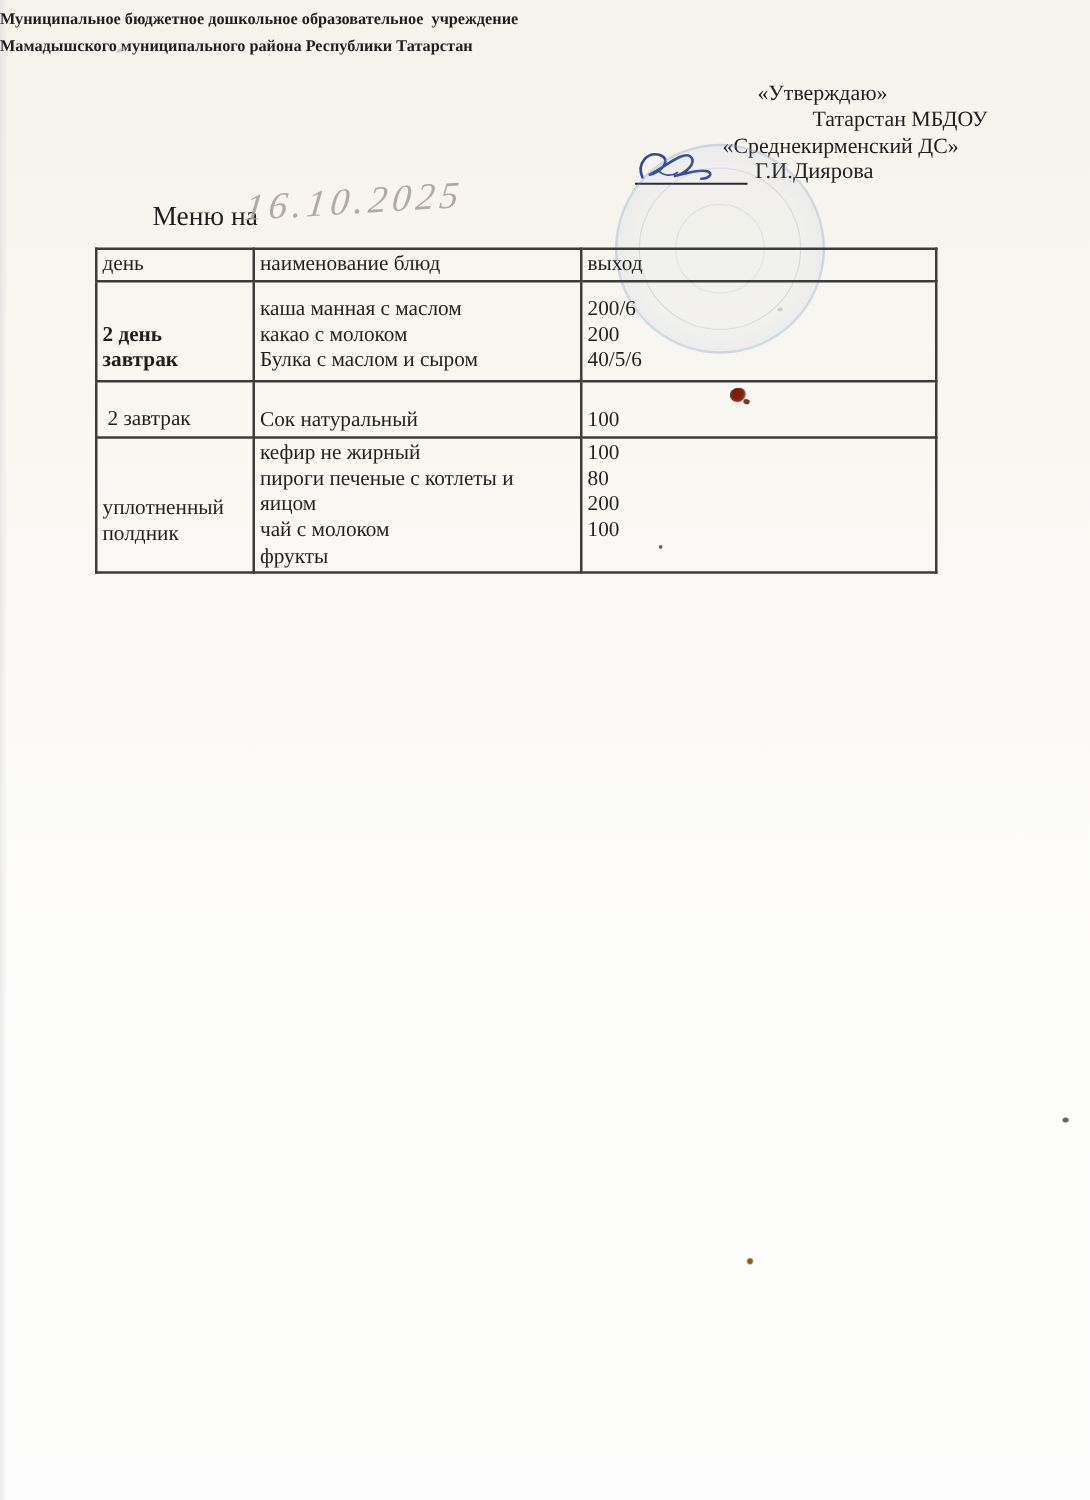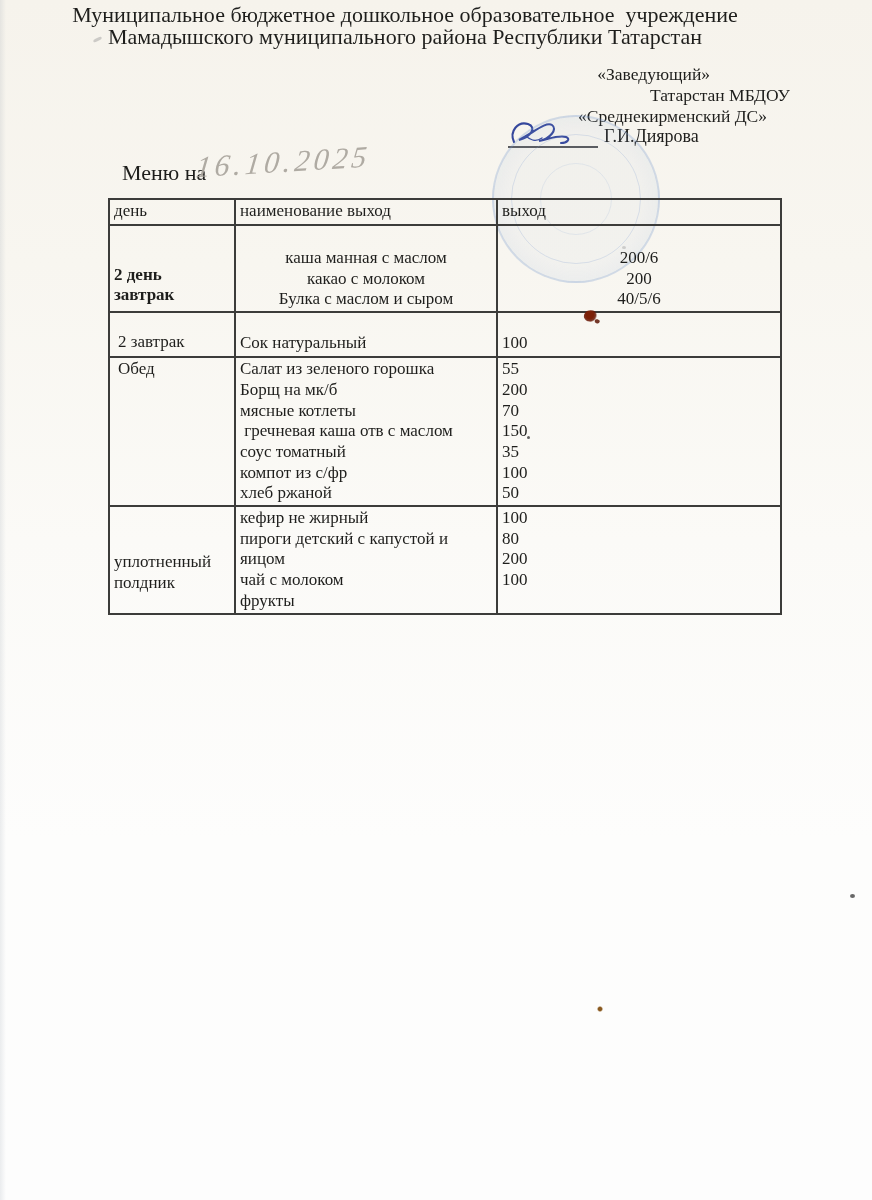--- a/index.html
+++ b/index.html
@@ -8,22 +8,22 @@
     width:872px;height:1200px;
     margin:0 auto;
     background:linear-gradient(180deg,#f6f3ec 0%,#f8f6f0 22%,#fbfaf7 45%,#fdfdfc 70%,#fdfdfd 100%);
     overflow:hidden;
     font-family:"Liberation Serif","DejaVu Serif",serif;
     color:#1e1e1c;
   }
   .edge-left{position:absolute;left:0;top:0;bottom:0;width:6px;
     background:linear-gradient(90deg,rgba(150,160,172,.18),rgba(150,160,172,0));}
   
-  .org{position:absolute;left:0;top:4px;width:810px;text-align:center;
-    font-size:22px;line-height:22px;}
+  .org{position:absolute;left:0;top:4px;width:810px;
+    font-size:13px;line-height:22px;font-weight:bold;}
   .org div{white-space:pre;}
   .approve{position:absolute;font-size:17.5px;line-height:20px;white-space:pre;}
   .ap1{top:64px;right:162px;}
   .ap2{top:85px;right:82px;}
   .ap3{top:106px;right:105px;}
   .sig-svg{position:absolute;left:506px;top:114px;}
   .ap-name{position:absolute;left:604px;top:126px;font-size:18px;}
   .menu-label{position:absolute;left:122px;top:160px;font-size:22px;}
   .menu-date{
     position:absolute;left:198px;top:150px;
@@ -33,38 +33,38 @@
     transform-origin:left top;
   }
   
   .stamp{position:absolute;left:492px;top:115px;width:164px;height:164px;
     border:2px solid rgba(124,156,204,.30);border-radius:50%;
     background:radial-gradient(circle,rgba(140,170,215,.05) 55%,rgba(140,170,215,.10) 70%,rgba(140,170,215,0) 72%);
     filter:blur(.6px);}
   .stamp-inner{position:absolute;inset:17px;border:1.5px solid rgba(124,156,204,.24);border-radius:50%;}
   .stamp-core{position:absolute;inset:46px;border:1px solid rgba(124,156,204,.15);border-radius:50%;}
   
-  table.menu{position:absolute;left:108px;top:198px;border-collapse:collapse;
+  table.menu{position:absolute;left:76px;top:198px;border-collapse:collapse;
     table-layout:fixed;width:672px;font-size:17px;}
   table.menu col.c1{width:126px;}
   table.menu col.c2{width:262px;}
   table.menu col.c3{width:284px;}
   table.menu th,table.menu td{
     border:2px solid #3c3c3a;vertical-align:top;text-align:left;
     padding:1px 4px;line-height:20.7px;font-weight:normal;
   }
   table.menu th{height:22px;}
   th.bold{font-weight:bold;}
   td div{white-space:pre-wrap;}
   tr.r0 td{height:72px;}
   tr.r1 td{height:39px;}
   tr.r2 td{height:142px;}
   tr.r3 td{height:100px;}
   tr.r0 td.day{vertical-align:bottom;padding-bottom:5px;font-weight:bold;margin-left:44px;}
-  tr.r0 td.dishes div,tr.r0 td.out div{padding-top:21px;text-align:center;}
+  tr.r0 td.dishes div,tr.r0 td.out div{padding-top:10px;}
   tr.r1 td.day{vertical-align:bottom;padding-bottom:3px;padding-left:8px;}
   tr.r1 td.dishes div,tr.r1 td.out div{padding-top:19px;}
   tr.r2 td.day{padding-left:8px;}
   tr.r3 td.day div{padding-top:44px;}
   
   .stain{position:absolute;left:584px;top:310px;width:13px;height:12px;
     background:radial-gradient(circle at 42% 45%,#7c2007 0 38%,rgba(104,24,6,.85) 58%,rgba(104,24,6,0) 75%);
     border-radius:60% 40% 55% 45%;transform:rotate(18deg);}
   .stain:after{content:"";position:absolute;right:-4px;top:7px;width:5px;height:4px;
     background:#5d1505;border-radius:50% 40% 60% 50%;opacity:.85;}
@@ -81,21 +81,21 @@
 <body>
 
 <div class="page">
   <div class="edge-left"></div>
 
   <div class="org">
     <div>Муниципальное бюджетное дошкольное образовательное  учреждение</div>
     <div>Мамадышского муниципального района Республики Татарстан</div>
   </div>
 
-  <div class="approve ap1">«Заведующий»</div>
+  <div class="approve ap1">«Утверждаю»</div>
   <div class="approve ap2">Татарстан МБДОУ</div>
   <div class="approve ap3">«Среднекирменский ДС»</div>
 
   <svg class="sig-svg" width="100" height="40" viewBox="0 0 100 40">
     <path d="M8 28 C3 17 12 7 22 10 C31 13 25 23 13 26 C27 19 40 7 46 11 C52 15 44 25 33 27 C43 25 52 21 60 23 C65 25 61 29 55 29" fill="none" stroke="#35479c" stroke-width="2.1" stroke-linecap="round"></path>
     <path d="M20 22 C24 26 30 28 36 24" fill="none" stroke="#35479c" stroke-width="1.4" stroke-linecap="round"></path>
     <path d="M2 33 L92 33" fill="none" stroke="#23252a" stroke-width="1.6"></path>
   </svg>
   <div class="ap-name">Г.И.Диярова</div>
 
@@ -109,21 +109,21 @@
 
   <table class="menu">
     <colgroup>
         <col class="c1">
         <col class="c2">
         <col class="c3">
       </colgroup>
     <thead>
       <tr>
         <th class="bold">день</th>
-        <th class="bold">наименование выход</th>
+        <th class="bold">наименование блюд</th>
         <th>выход</th>
       </tr>
     </thead>
     <tbody>
       <tr class="r0">
         <td class="day">
             <div>2 день
 завтрак</div>
           </td>
         <td class="dishes">
@@ -141,51 +141,28 @@
         <td class="day">
             <div>2 завтрак</div>
           </td>
         <td class="dishes">
             <div>Сок натуральный</div>
           </td>
         <td class="out">
             <div>100</div>
           </td>
       </tr>
-      <tr class="r2">
-        <td class="day">
-            <div>Обед</div>
-          </td>
-        <td class="dishes">
-            <div>Салат из зеленого горошка
-Борщ на мк/б
-мясные котлеты
- гречневая каша отв с маслом
-соус томатный
-компот из с/фр
-хлеб ржаной</div>
-          </td>
-        <td class="out">
-            <div>55
-200
-70
-150
-35
-100
-50</div>
-          </td>
-      </tr>
       <tr class="r3">
         <td class="day">
             <div>уплотненный
 полдник</div>
           </td>
         <td class="dishes">
             <div>кефир не жирный
-пироги детский с капустой и
+пироги печеные с котлеты и
 яицом
 чай с молоком
 фрукты</div>
           </td>
         <td class="out">
             <div>100
 80
 200
 100</div>
           </td>

